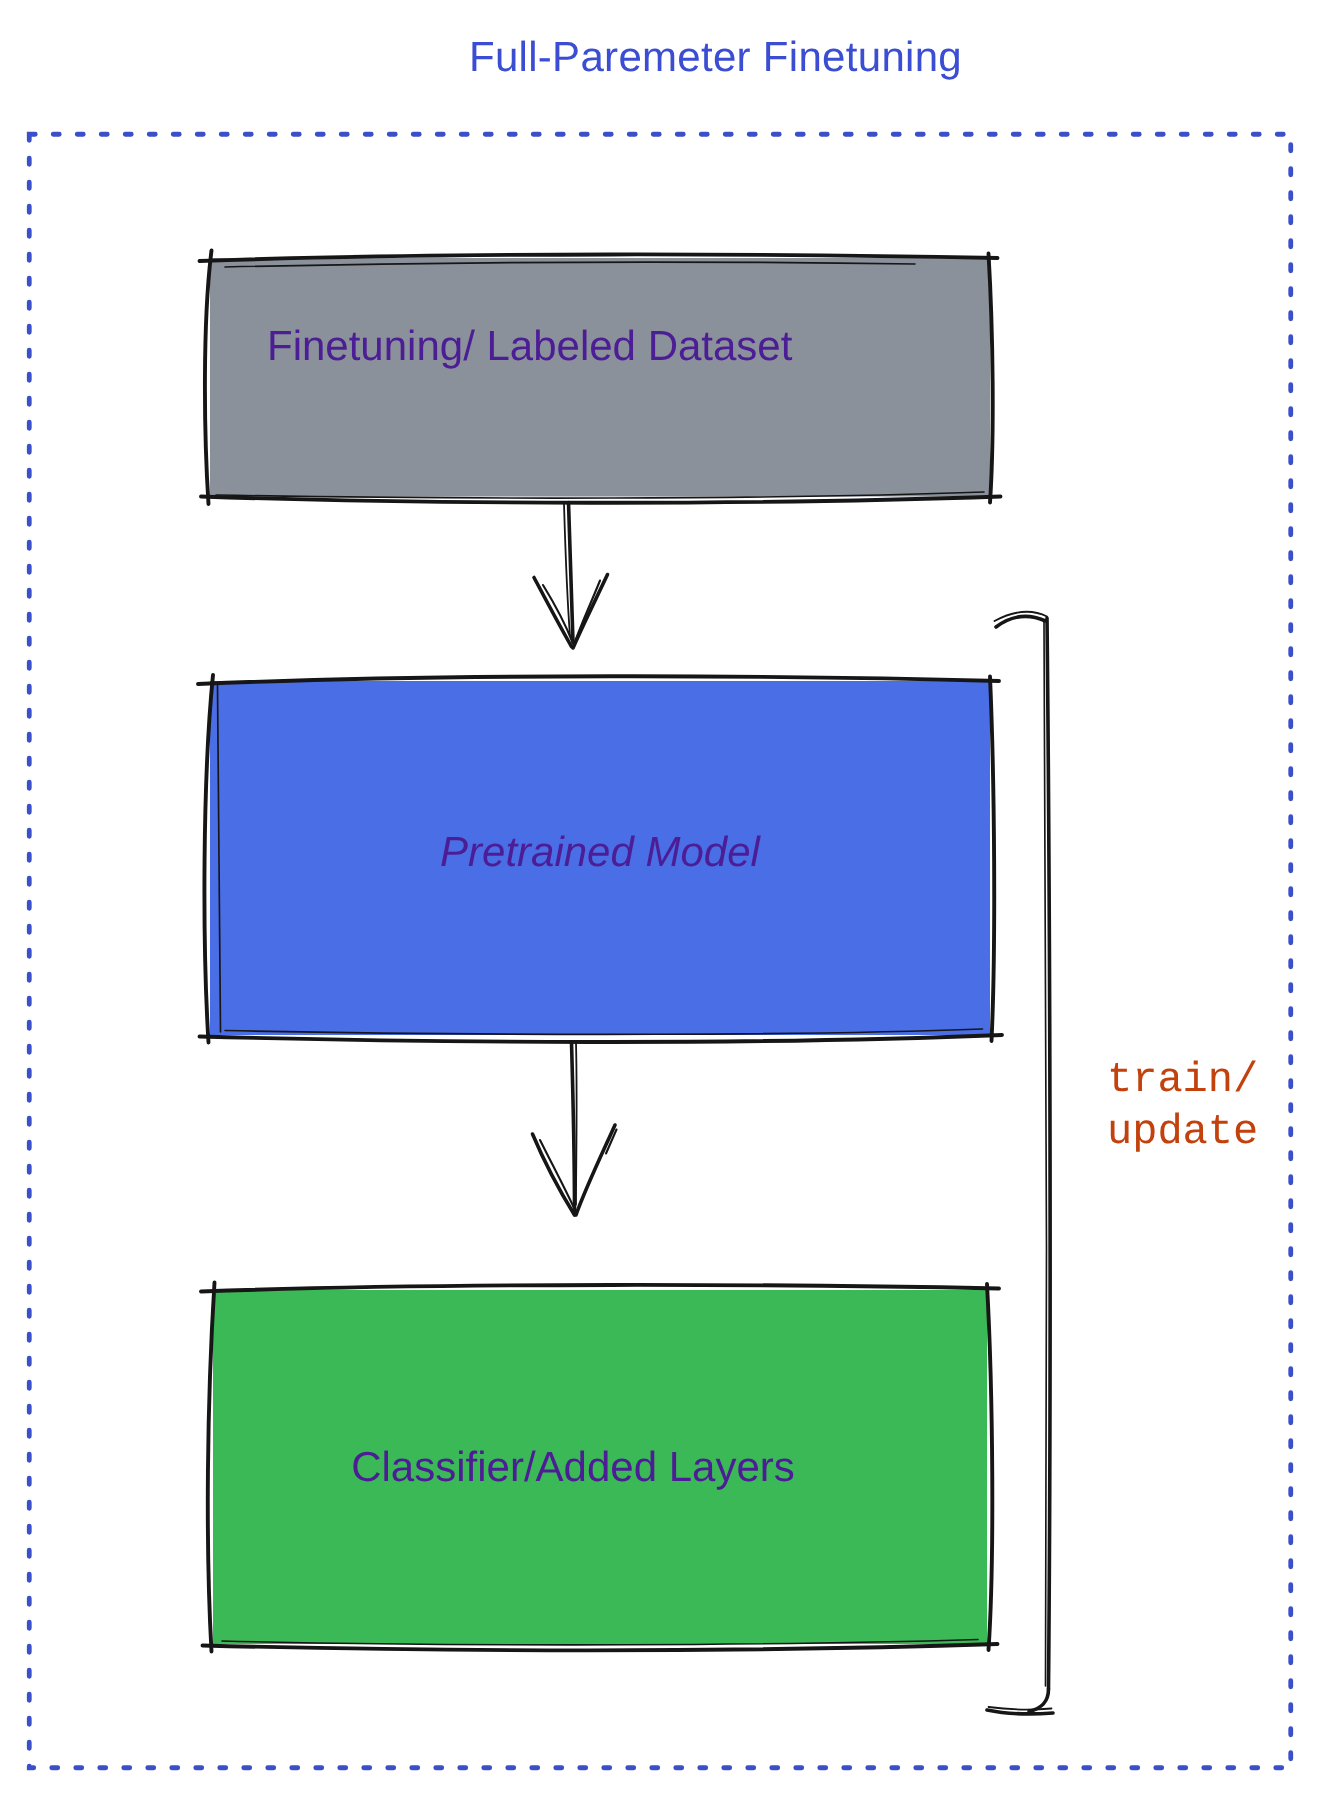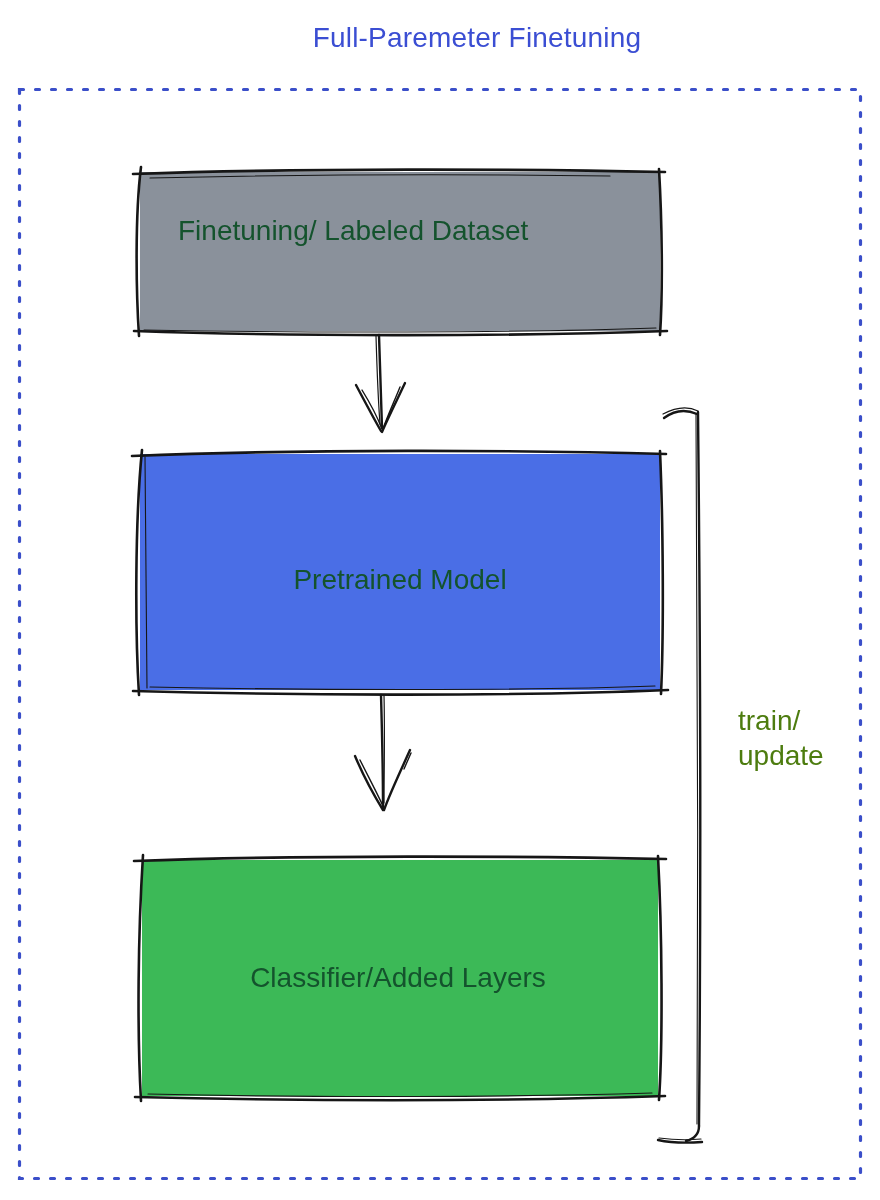--- a/index.html
+++ b/index.html
@@ -27,54 +27,56 @@
     left: 0;
     top: 22px;
     width: 880px;
     text-align: center;
     font-size: 28px;
     letter-spacing: 0.2px;
     padding-left: 37px;
   }
   .box-label {
     position: absolute;
-    color: #14532d;
+    color: #4c1d95;
     font-size: 28px;
     white-space: nowrap;
   }
   .label-dataset {
     left: 178px;
     top: 215px;
   }
   .label-pretrained {
     left: 138px;
-    top: 460px;
+    top: 448px;
     width: 524px;
     height: 240px;
     display: flex;
     align-items: center;
     justify-content: center;
+    font-style: italic;
   }
   .label-classifier {
-    left: 140px;
+    left: 124px;
     top: 858px;
     width: 516px;
     height: 240px;
     display: flex;
     align-items: center;
     justify-content: center;
     border-radius: 15px;
   }
   .bracket-label {
     position: absolute;
     left: 738px;
     top: 703px;
-    color: #4d7c0f;
+    color: #c2410c;
     font-size: 28px;
     line-height: 35px;
+    font-family: Liberation Mono, monospace;
   }
   .bracket-label span { display: block; }
 </style>
 </head>
 <body>
 
 <div id="app">
 
   <svg id="diagram-svg" viewBox="0 0 880 1200" xmlns="http://www.w3.org/2000/svg">
 

